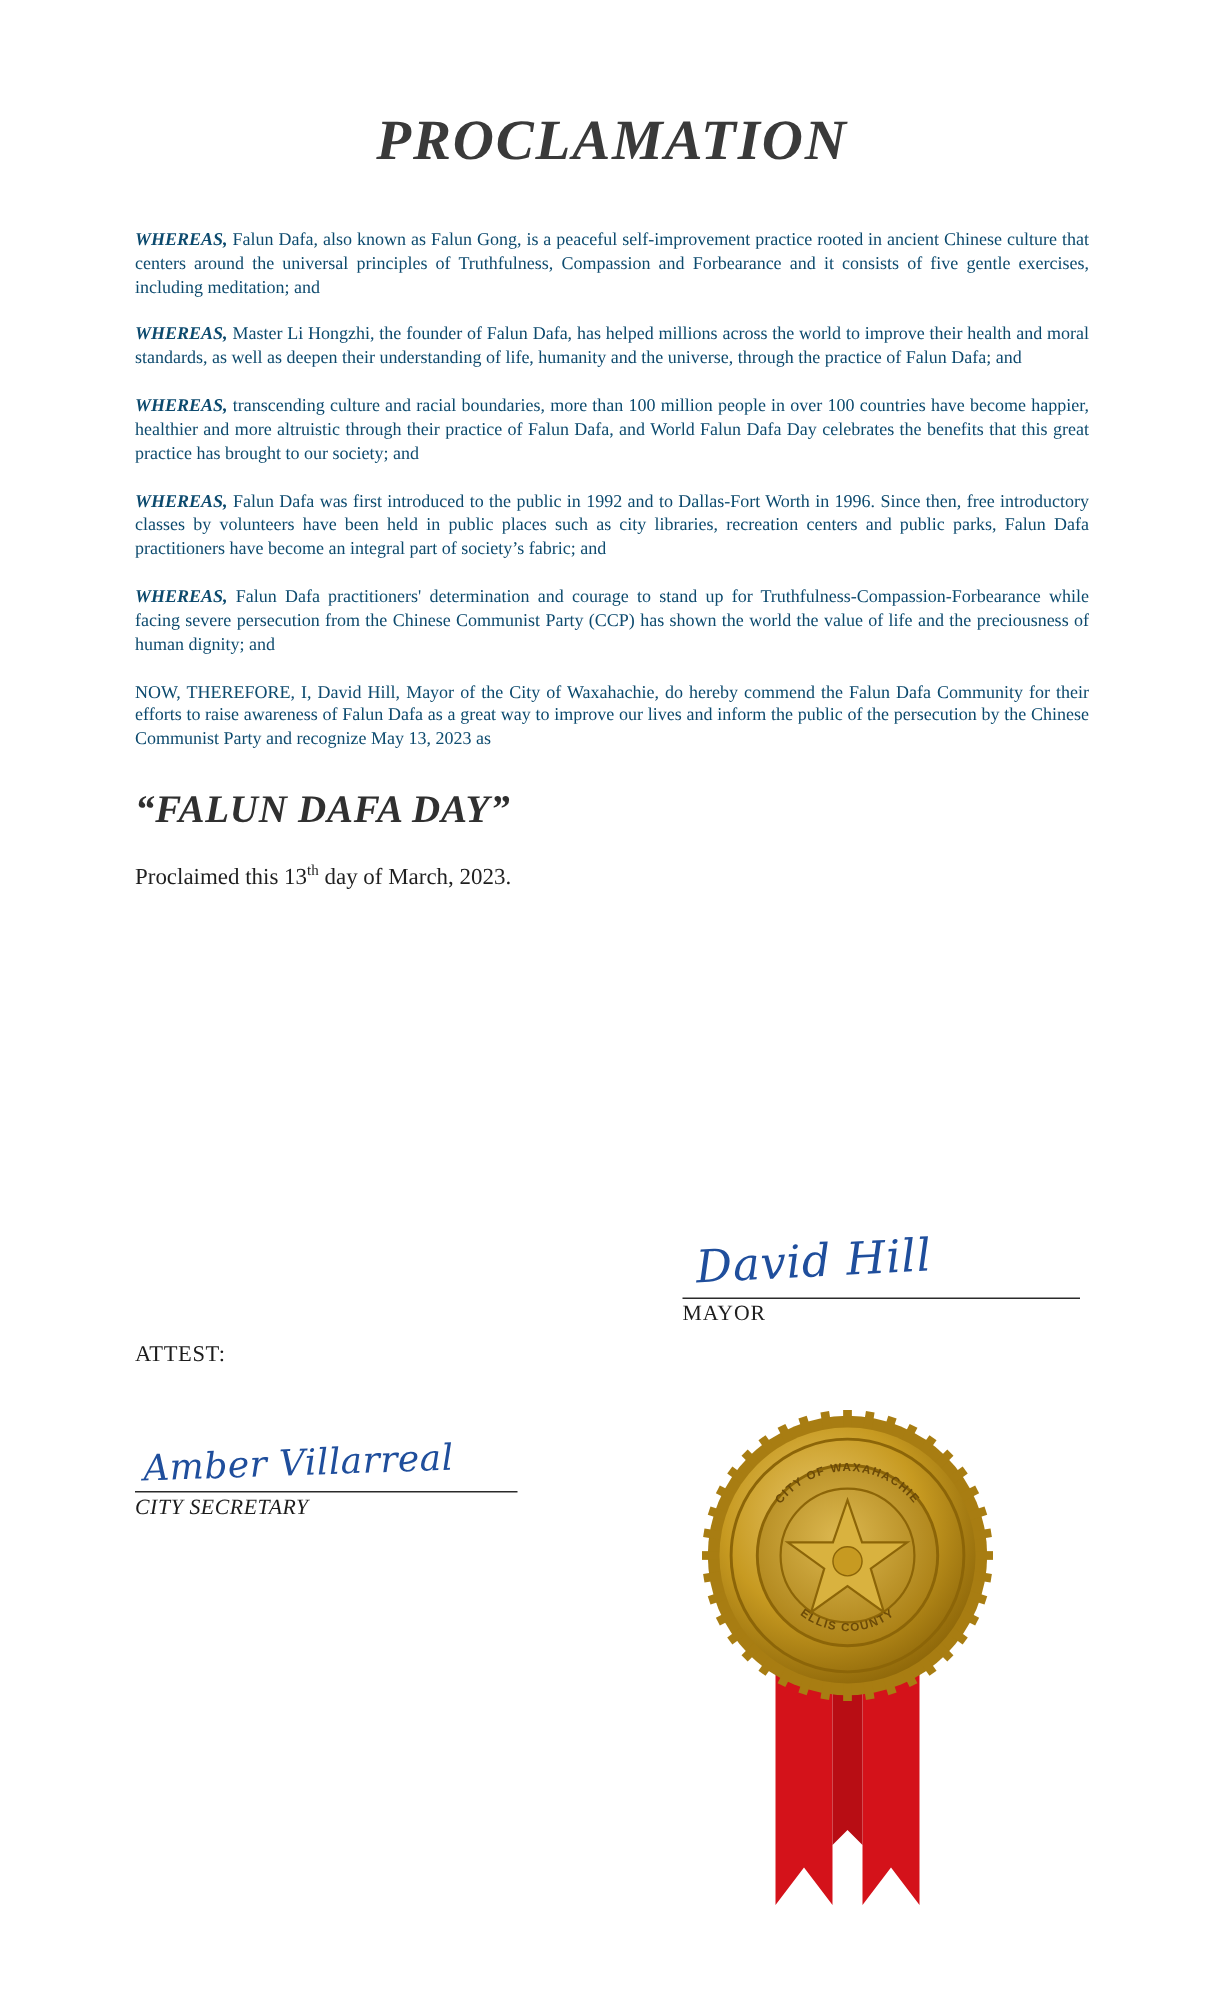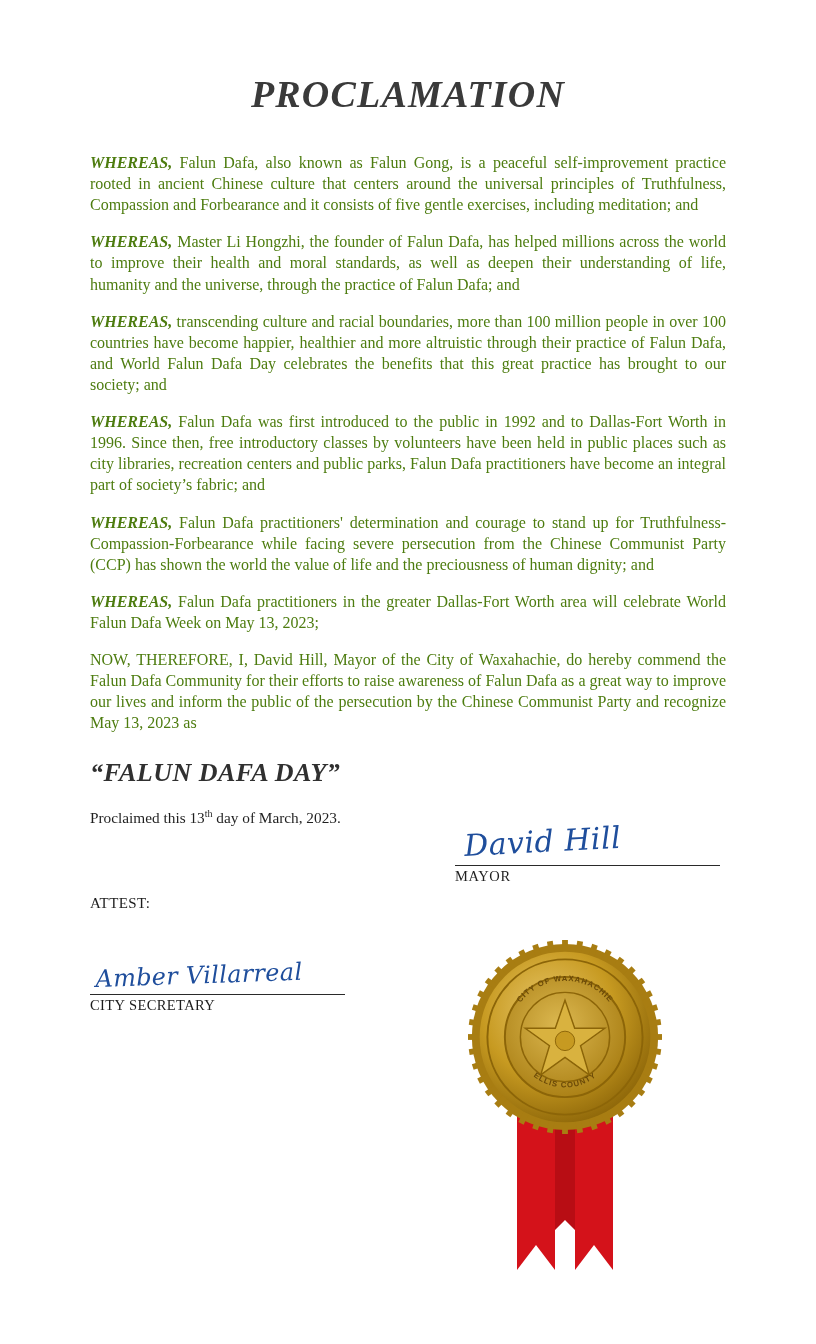--- a/index.html
+++ b/index.html
@@ -36,25 +36,25 @@
     left: 0;
     right: 0;
   }
   .body-block {
     position: absolute;
     top: 152px;
     left: 90px;
     width: 636px;
   }
   .para {
-    font-size: 16px;
+    font-size: 12px;
     line-height: 1.32;
     text-align: justify;
     margin: 0 0 16px 0;
-    color: #4d7c0f;
+    color: #0c4a6e;
   }
   .para .lead {
     font-weight: bold;
     font-style: italic;
   }
   .para.final .lead {
     font-weight: normal;
     font-style: normal;
   }
   .daytitle {
@@ -129,20 +129,21 @@
     white-space: nowrap;
     transform: rotate(-2deg);
     transform-origin: left bottom;
     margin-left: 6px;
     margin-bottom: 1px;
   }
   .sig-label2 {
     font-size: 14.5px;
     letter-spacing: 0.4px;
     margin-top: 2px;
+    font-style: italic;
   }
   
   .seal-wrap {
     position: absolute;
     left: 455px;
     top: 940px;
     width: 220px;
     height: 360px;
   }
   .ribbon {
@@ -189,23 +190,20 @@
     </p>
 
     <p class="para">
       <span class="lead">WHEREAS,</span><span> Falun Dafa was first introduced to the public in 1992 and to Dallas-Fort Worth in 1996.  Since then, free introductory classes by volunteers have been held in public places such as city libraries, recreation centers and public parks, Falun Dafa practitioners have become an integral part of society’s fabric; and</span>
     </p>
 
     <p class="para">
       <span class="lead">WHEREAS,</span><span> Falun Dafa practitioners' determination and courage to stand up for Truthfulness-Compassion-Forbearance while facing severe persecution from the Chinese Communist Party (CCP) has shown the world the value of life and the preciousness of human dignity; and</span>
     </p>
 
-    <p class="para">
-      <span class="lead">WHEREAS,</span><span> Falun Dafa practitioners in the greater Dallas-Fort Worth area will celebrate World Falun Dafa Week on May 13, 2023;</span>
-    </p>
 
     <p class="para final">
       <span class="lead">NOW, THEREFORE,</span><span> I, David Hill, Mayor of the City of Waxahachie, do hereby commend the Falun Dafa Community for their efforts to raise awareness of Falun Dafa as a great way to improve our lives and inform the public of the persecution by the Chinese Communist Party and recognize May 13, 2023 as</span>
     </p>
 
     <div class="daytitle">“FALUN DAFA DAY”</div>
 
     <p class="proclaimed">
       <span>Proclaimed this 13</span><sup>th</sup><span> day of March, 2023.</span>
     </p>

